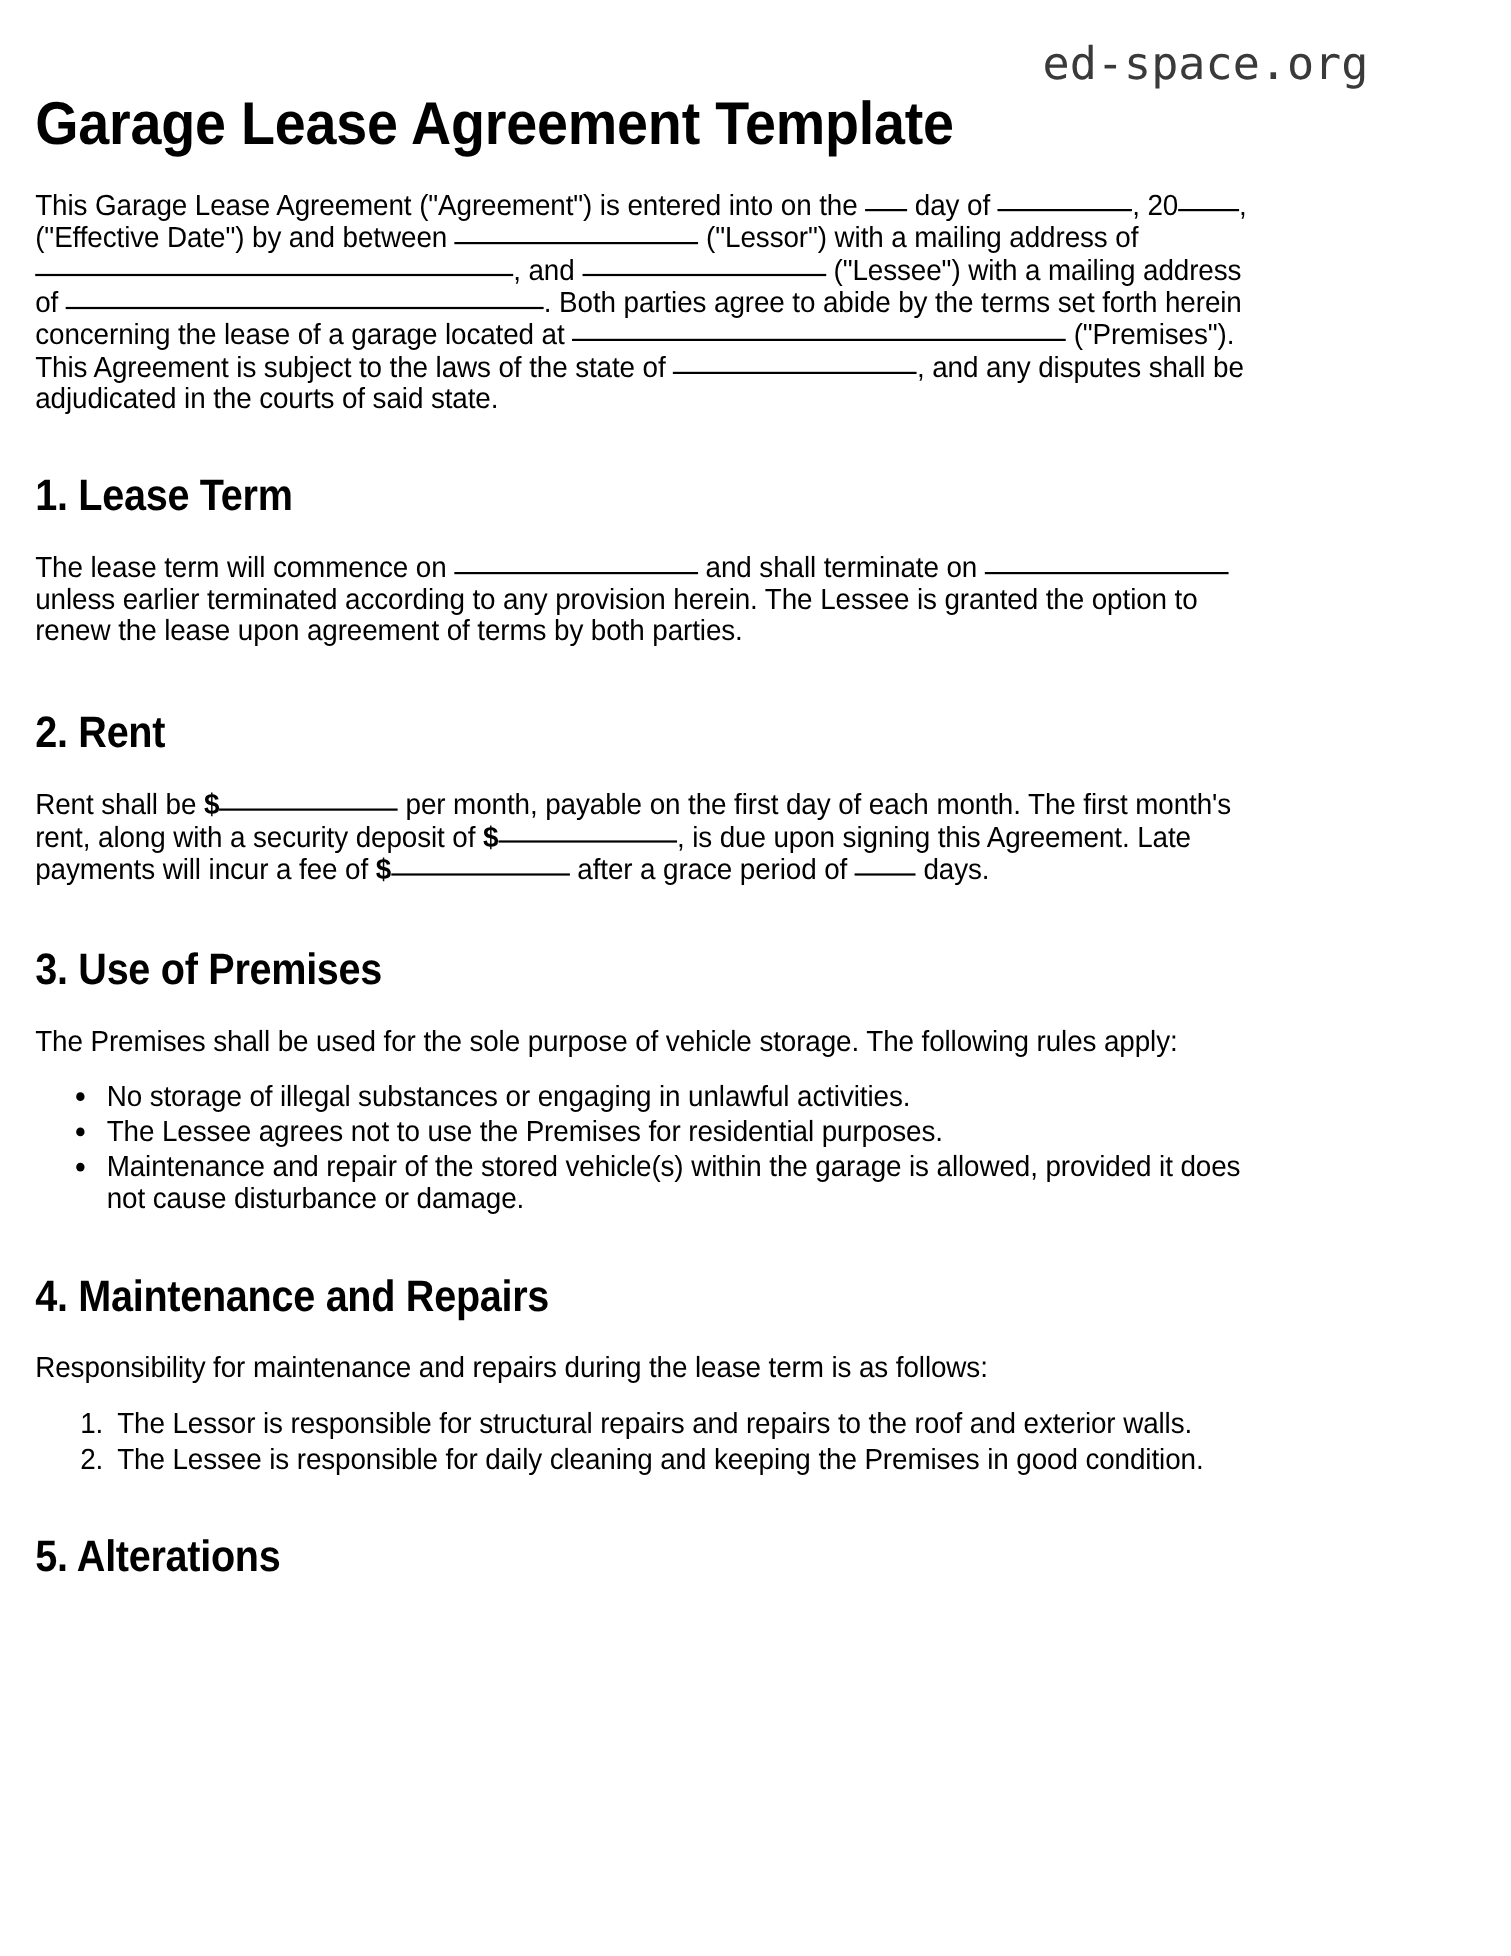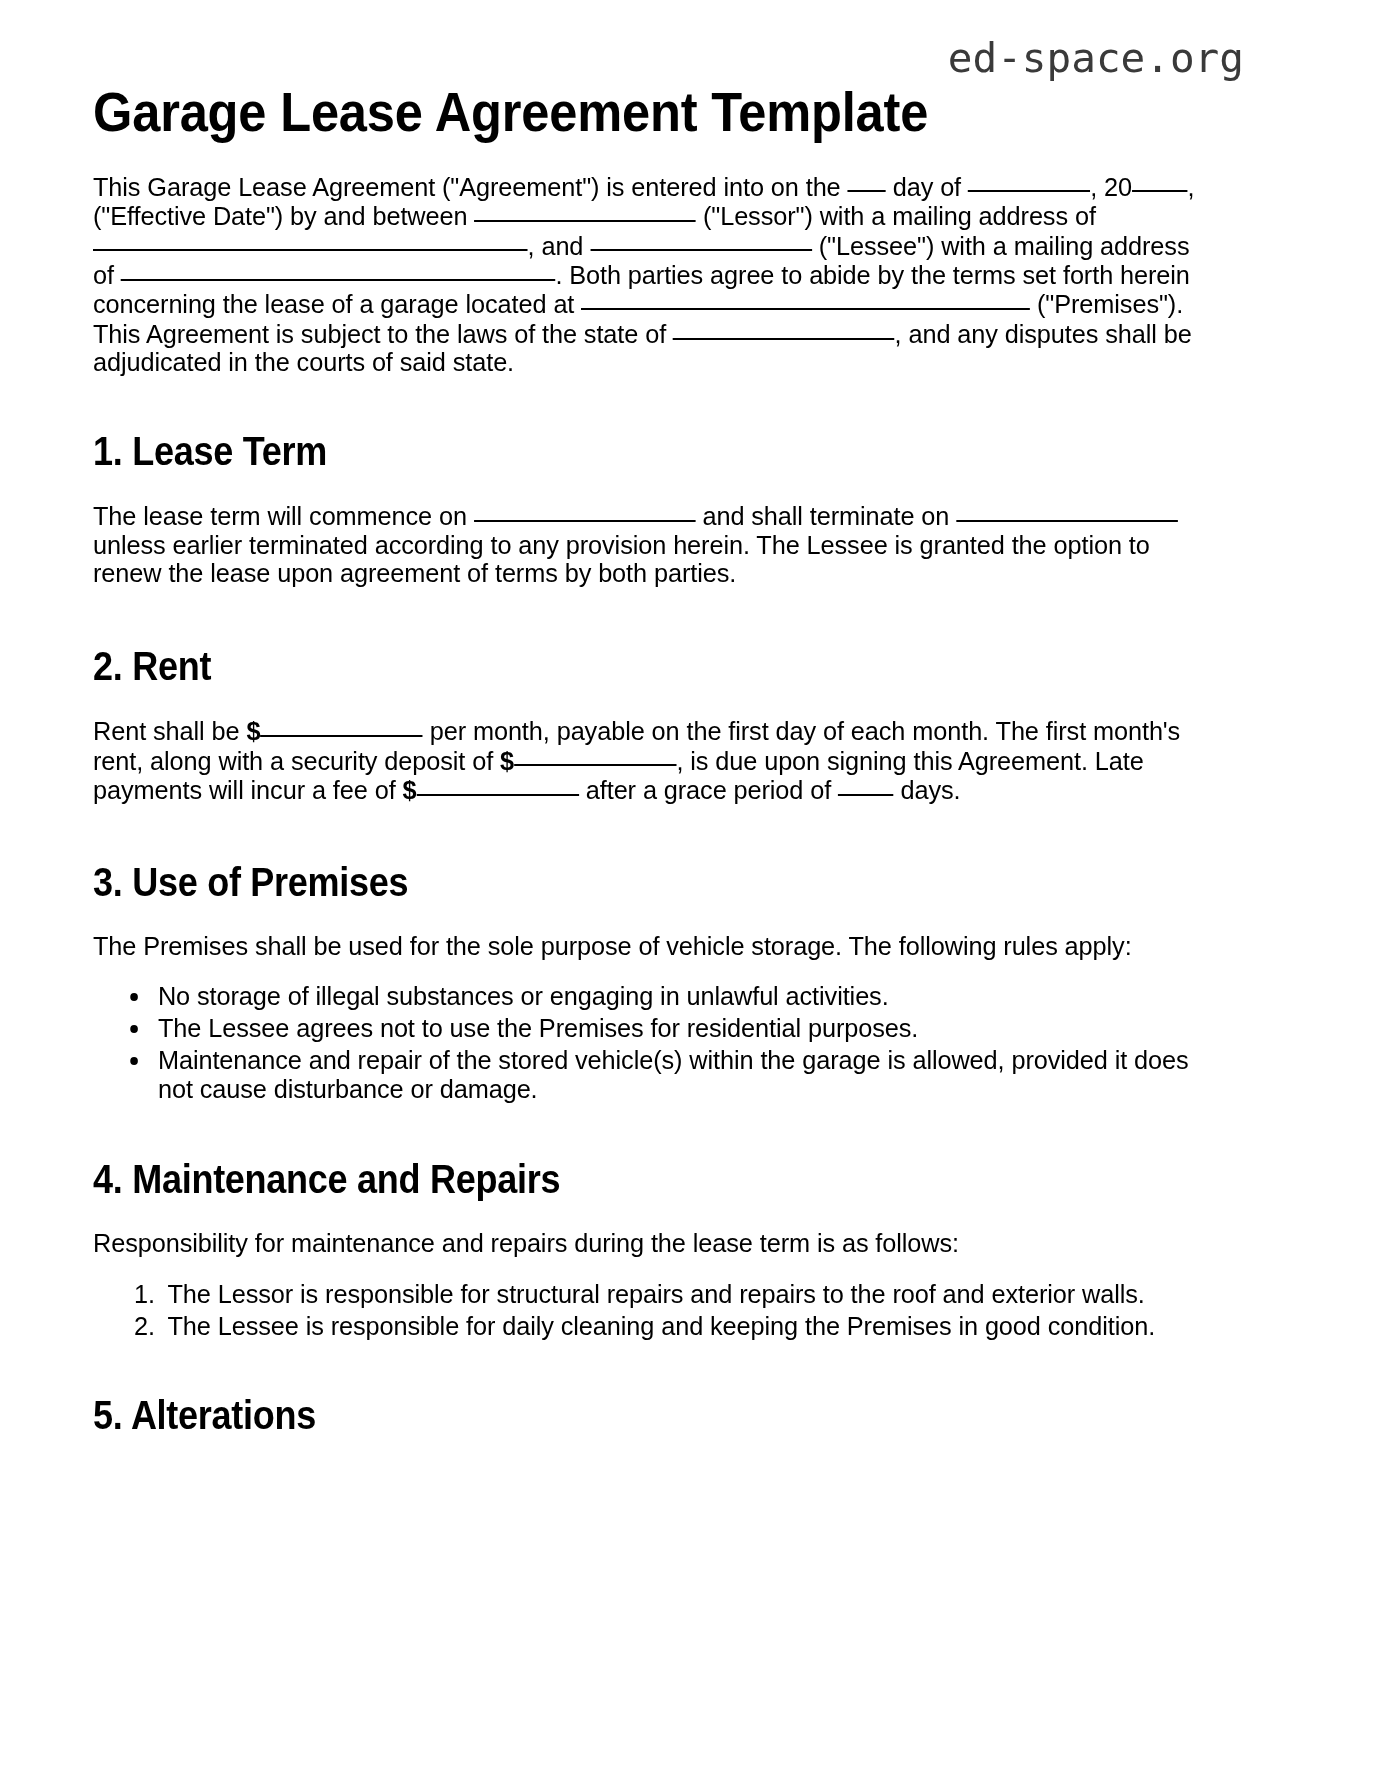--- a/index.html
+++ b/index.html
@@ -15,21 +15,21 @@
     color: #000000;
     -webkit-font-smoothing: antialiased;
     position: relative;
     overflow: hidden;
   }
   .page {
     position: relative;
     width: 1374px;
     height: 1368px;
     box-sizing: border-box;
-    padding: 0 140px 0 93px;
+    padding: 0 140px 0 32px;
   }
 
   
   .watermark {
     position: absolute;
     top: 38px;
     right: 130px;
     font-family: "DejaVu Sans Mono", "Liberation Mono", monospace;
     font-size: 41px;
     letter-spacing: 0px;

